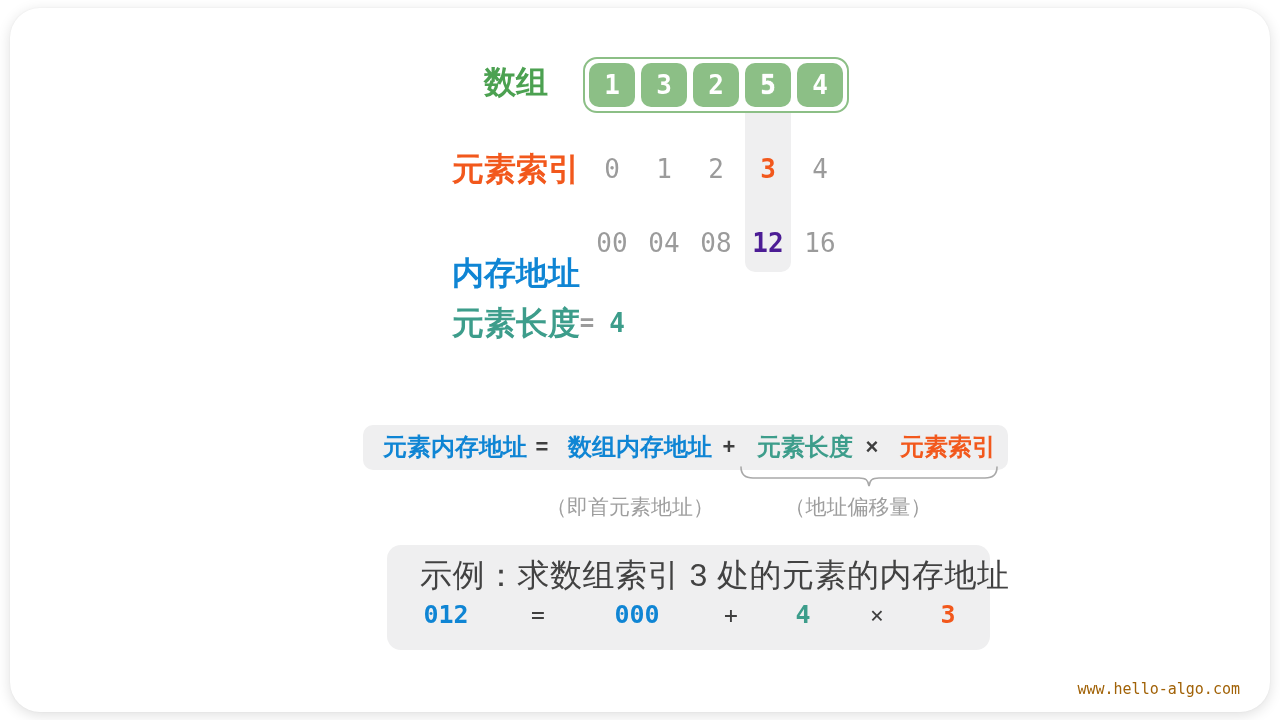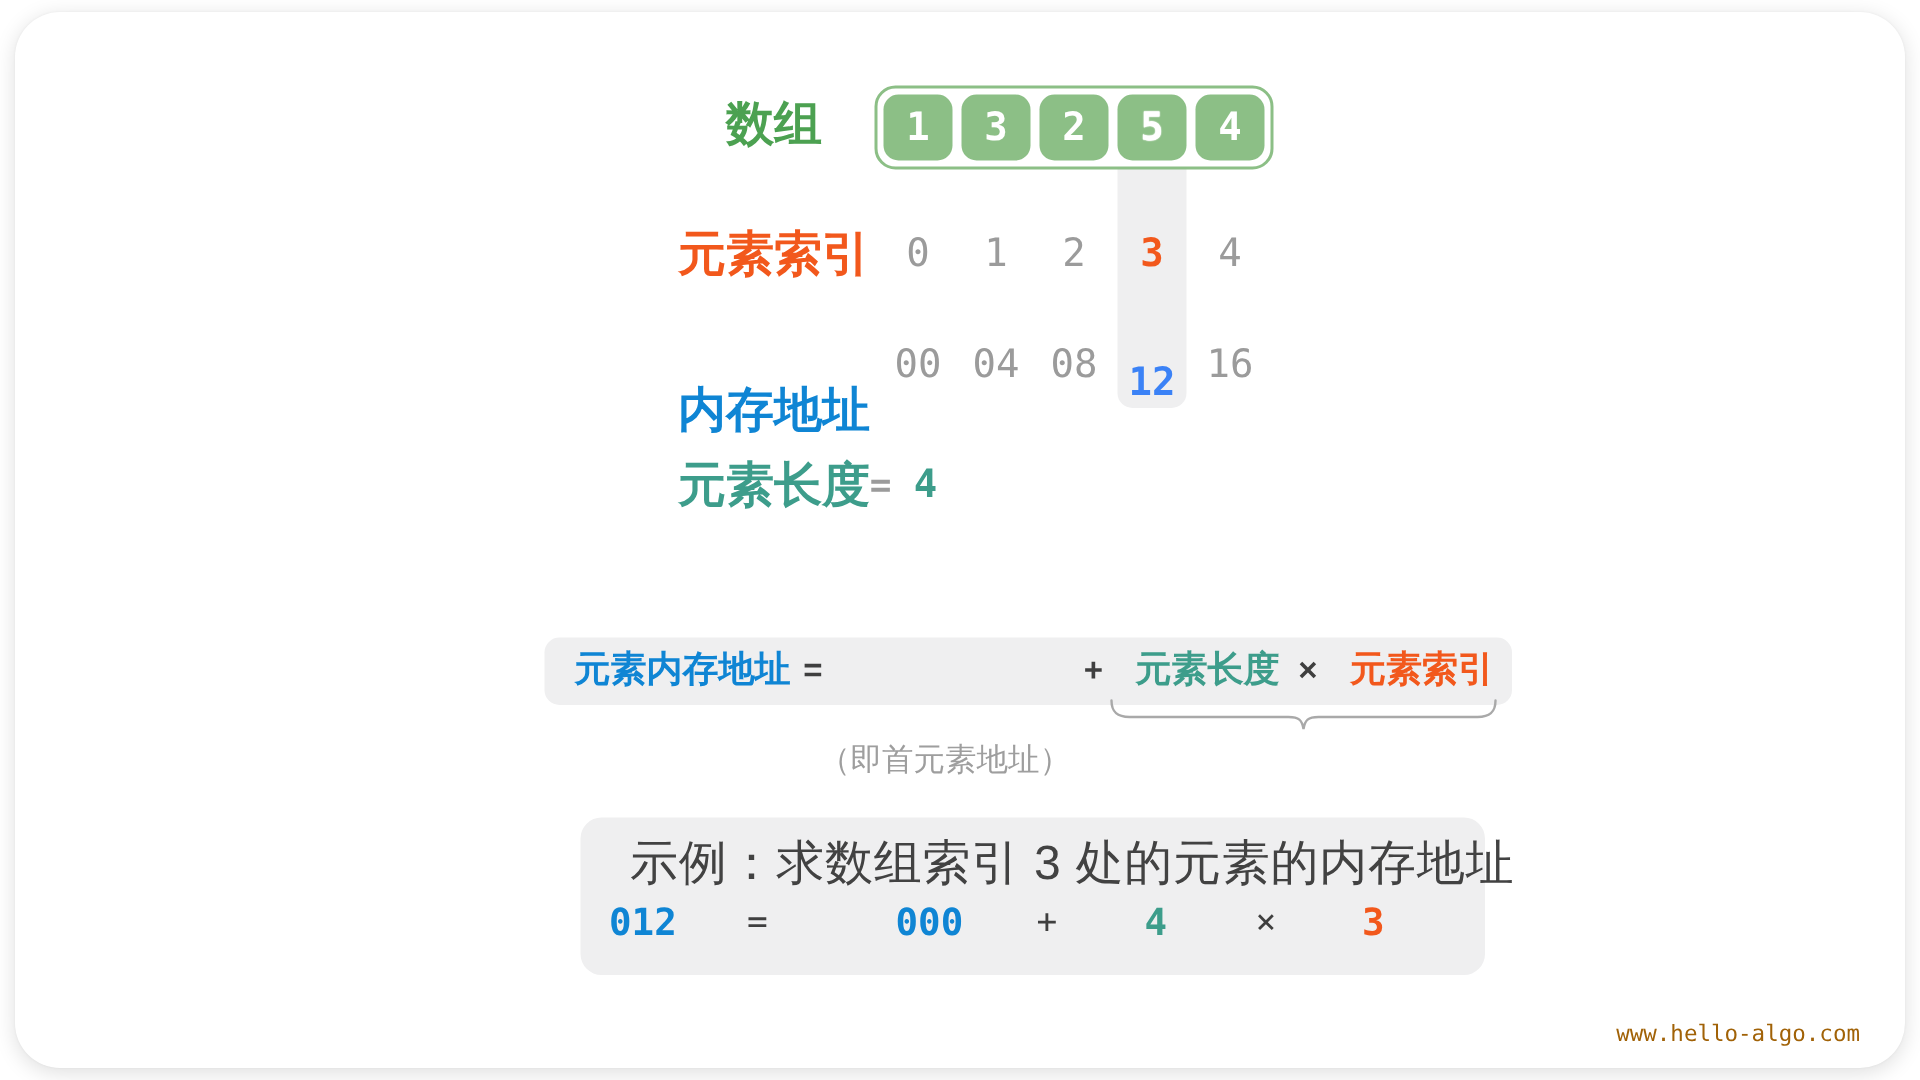--- a/index.html
+++ b/index.html
@@ -40,21 +40,21 @@
   .array-cell.hl{text-shadow:0 0 0.9px #ffffff, 0 0 0.9px #ffffff;}
   
   .val-row{
     position:absolute;left:576px;height:32px;display:flex;z-index:2;
   }
   .val-cell{
     width:52px;text-align:center;line-height:32px;font-size:26px;
     font-family:"DejaVu Sans Mono", monospace;color:#9B9B9B;
   }
   .val-cell.hl-orange{color:#F2581C;font-weight:bold;}
-  .val-cell.hl-blue{color:#3b82f6;font-weight:bold;margin-top:12px;}
+  .val-cell.hl-blue{color:#4c1d95;font-weight:bold;}
   .len-eq{position:absolute;left:562px;top:299px;width:30px;text-align:center;
     line-height:32px;font-size:24px;color:#9B9B9B;font-family:"DejaVu Sans Mono", monospace;font-weight:bold;}
   .len-val{position:absolute;left:592px;top:299px;width:30px;text-align:center;
     line-height:32px;font-size:26px;color:#3D9D8B;font-weight:bold;font-family:"DejaVu Sans Mono", monospace;}
   
   .formula-box{
     position:absolute;left:353px;top:417px;width:645px;height:45px;
     background:#EFEFF0;border-radius:10px;
   }
   .f-tok{
@@ -71,21 +71,21 @@
   .example-box{
     position:absolute;left:377px;top:537px;width:603px;height:105px;
     background:#EFEFF0;border-radius:14px;
   }
   .ex-title{
     position:absolute;left:410px;top:552px;height:30px;line-height:30px;
     font-size:32px;color:#424242;letter-spacing:0.5px;z-index:2;
   }
   .ex-tok{
     position:absolute;top:592px;width:80px;height:30px;line-height:30px;
-    font-size:25px;font-weight:bold;
+    text-align:center;font-size:25px;font-weight:bold;
     font-family:"DejaVu Sans Mono", monospace;z-index:2;
   }
   .ex-op{font-weight:normal;font-size:23px;}
   .watermark{
     position:absolute;right:30px;top:672px;font-size:15px;color:#a16207;
     font-family:"DejaVu Sans Mono", monospace;z-index:2;
   }
 </style>
 </head>
 <body>
@@ -121,30 +121,32 @@
     <div class="val-cell">16</div>
   </div>
 
   <div class="row-label c-teal" style="top:299px;">元素长度</div>
   <div class="len-eq">=</div>
   <div class="len-val">4</div>
 
   <div class="formula-box"></div>
   <div class="f-tok c-blue" style="left:370px;width:150px;">元素内存地址</div>
   <div class="f-tok c-dark f-op" style="left:522px;width:20px;">=</div>
+  <div class="f-tok c-blue" style="left:555px;width:150px;">数组内存地址</div>
   <div class="f-tok c-dark f-op" style="left:709px;width:20px;">+</div>
   <div class="f-tok c-teal" style="left:745px;width:100px;">元素长度</div>
   <div class="f-tok c-dark f-op" style="left:852px;width:20px;">×</div>
   <div class="f-tok c-orange" style="left:888px;width:100px;">元素索引</div>
 
   <svg class="brace" width="258" height="22" viewBox="0 0 258 22">
     <path d="M1,1 C1,9 5,12 13,12 L119,12 C126,12 128,14 129,20 C130,14 132,12 139,12 L245,12 C253,12 257,9 257,1" fill="none" stroke="#A9A9A9" stroke-width="1.6" stroke-linecap="round"></path>
   </svg>
 
   <div class="annot" style="left:520px;">（即首元素地址）</div>
+  <div class="annot" style="left:748px;">（地址偏移量）</div>
 
   <div class="example-box"></div>
   <div class="ex-title">示例：求数组索引 3 处的元素的内存地址</div>
   <div class="ex-tok c-blue" style="left:396px;">012</div>
   <div class="ex-tok c-dark ex-op" style="left:488px;">=</div>
   <div class="ex-tok c-blue" style="left:587px;">000</div>
   <div class="ex-tok c-dark ex-op" style="left:681px;">+</div>
   <div class="ex-tok c-teal" style="left:753px;">4</div>
   <div class="ex-tok c-dark ex-op" style="left:827px;">×</div>
   <div class="ex-tok c-orange" style="left:898px;">3</div>

